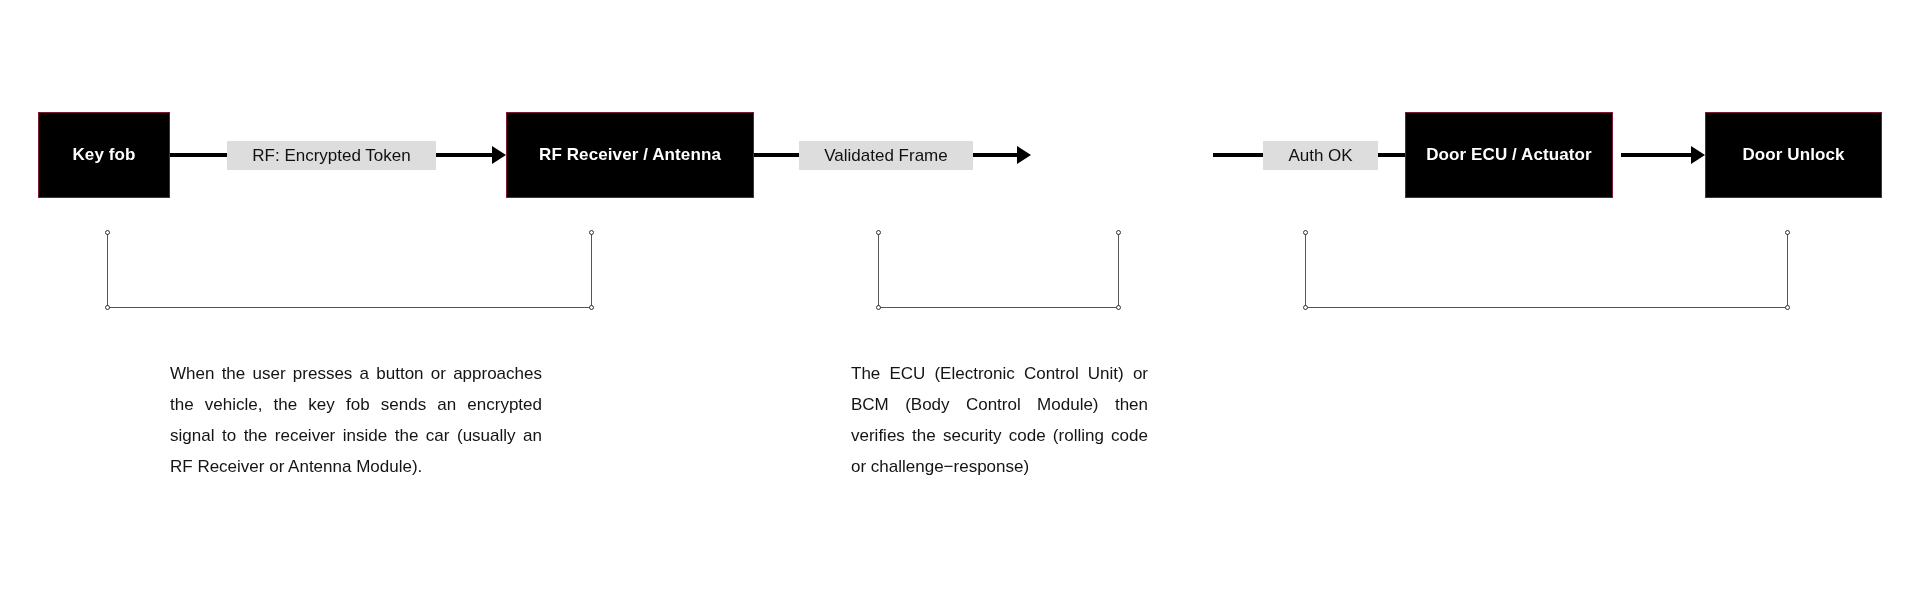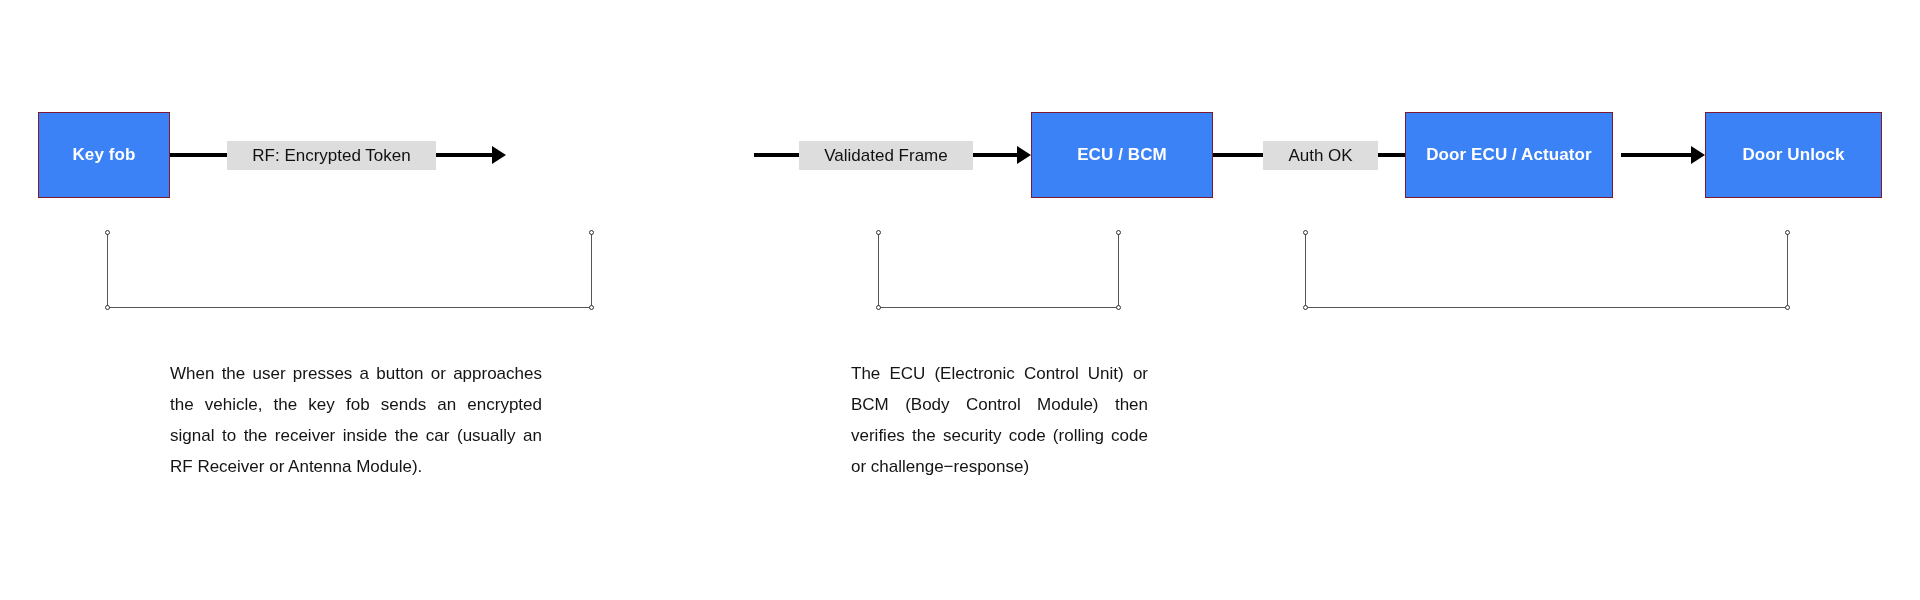--- a/index.html
+++ b/index.html
@@ -26,21 +26,21 @@
     left: 0;
     top: 112px;
     width: 1920px;
     height: 86px;
   }
 
   .node {
     position: absolute;
     top: 0;
     height: 86px;
-    background: #3b82f6;
+    background: #000000;
     border: 1px solid #7d1835;
     box-sizing: border-box;
     display: flex;
     align-items: center;
     justify-content: center;
     color: #ffffff;
     font-size: 17px;
     font-weight: bold;
     letter-spacing: 0.1px;
     white-space: nowrap;
@@ -136,29 +136,29 @@
 
     <div class="node" style="left:38px; width:132px;">Key fob</div>
 
     <div class="conn" style="left:170px; width:336px;">
       <div class="seg"></div>
       <div class="chip">RF: Encrypted Token</div>
       <div class="seg"></div>
       <div class="head"></div>
     </div>
 
+    <div class="node" style="left:506px; width:248px;">RF Receiver / Antenna</div>
 
     <div class="conn" style="left:754px; width:277px;justify-content:space-between;">
       <div class="seg"></div>
       <div class="chip">Validated Frame</div>
       <div class="seg"></div>
       <div class="head"></div>
     </div>
 
-    <div class="node" style="left:1031px; width:182px;">ECU / BCM</div>
 
     <div class="conn" style="left:1213px; width:228px;">
       <div class="seg"></div>
       <div class="chip">Auth OK</div>
       <div class="seg"></div>
       <div class="head"></div>
     </div>
 
     <div class="node" style="left:1405px; width:208px;">Door ECU / Actuator</div>
 

